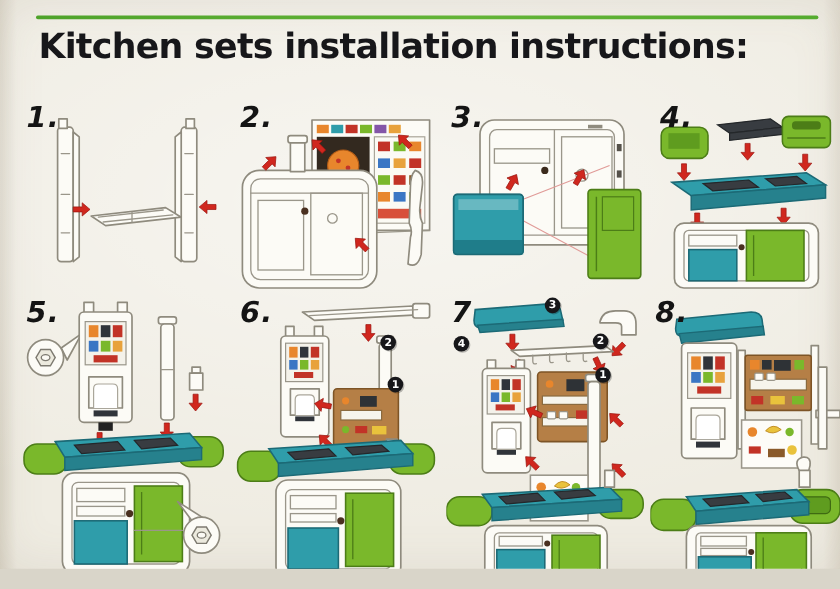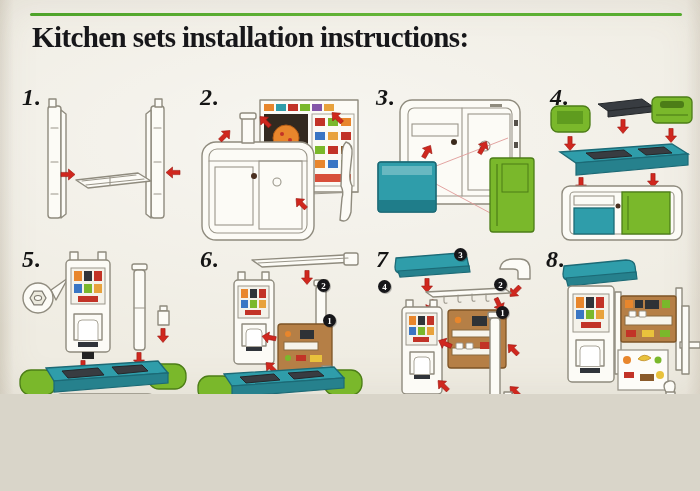--- a/index.html
+++ b/index.html
@@ -1,25 +1,24 @@
 <!DOCTYPE html>
 <html><head>
 <meta charset="utf-8">
 <style>
   html,body{margin:0;padding:0;}
   body{background:#d9d5c9;font-family:"DejaVu Sans","Liberation Sans",sans-serif;}
   .page{
-    position:relative;width:700px;height:394px;overflow:hidden;
+    position:relative;width:700px;height:474px;overflow:hidden;
     background:
       radial-gradient(130% 95% at 45% 35%, rgba(255,255,255,.50), rgba(255,255,255,0) 62%),
       linear-gradient(90deg,#dcd7c9 0,#efece2 2%,#efece2 98%,#e2ddd0 100%),
       linear-gradient(180deg,#e3dfd2 0,#f0ede4 2%,#f0ede4 96%,#d8d3c5 100%);
     background-color:#efece2;
     box-shadow:inset 0 0 40px rgba(120,110,90,.12);
-    font-family:Liberation Serif, serif;
   }
   .accent-line{position:absolute;left:30px;top:13px;width:652px;height:3px;
     background:linear-gradient(90deg,#4ea32a,#63b437 55%,#55ab2f);border-radius:2px;}
   .title{position:absolute;left:32px;top:21px;font-size:29px;font-weight:700;
     color:#17171a;letter-spacing:-0.6px;white-space:nowrap;}
   .cell{position:absolute;}
   .num{position:absolute;left:4px;top:0;font-size:24px;font-weight:700;font-style:italic;
     color:#141414;letter-spacing:1px;z-index:3;}
   .cell svg{position:absolute;left:0;top:0;}
   .marker{position:absolute;width:13px;height:13px;background:#17171a;border-radius:50%;

